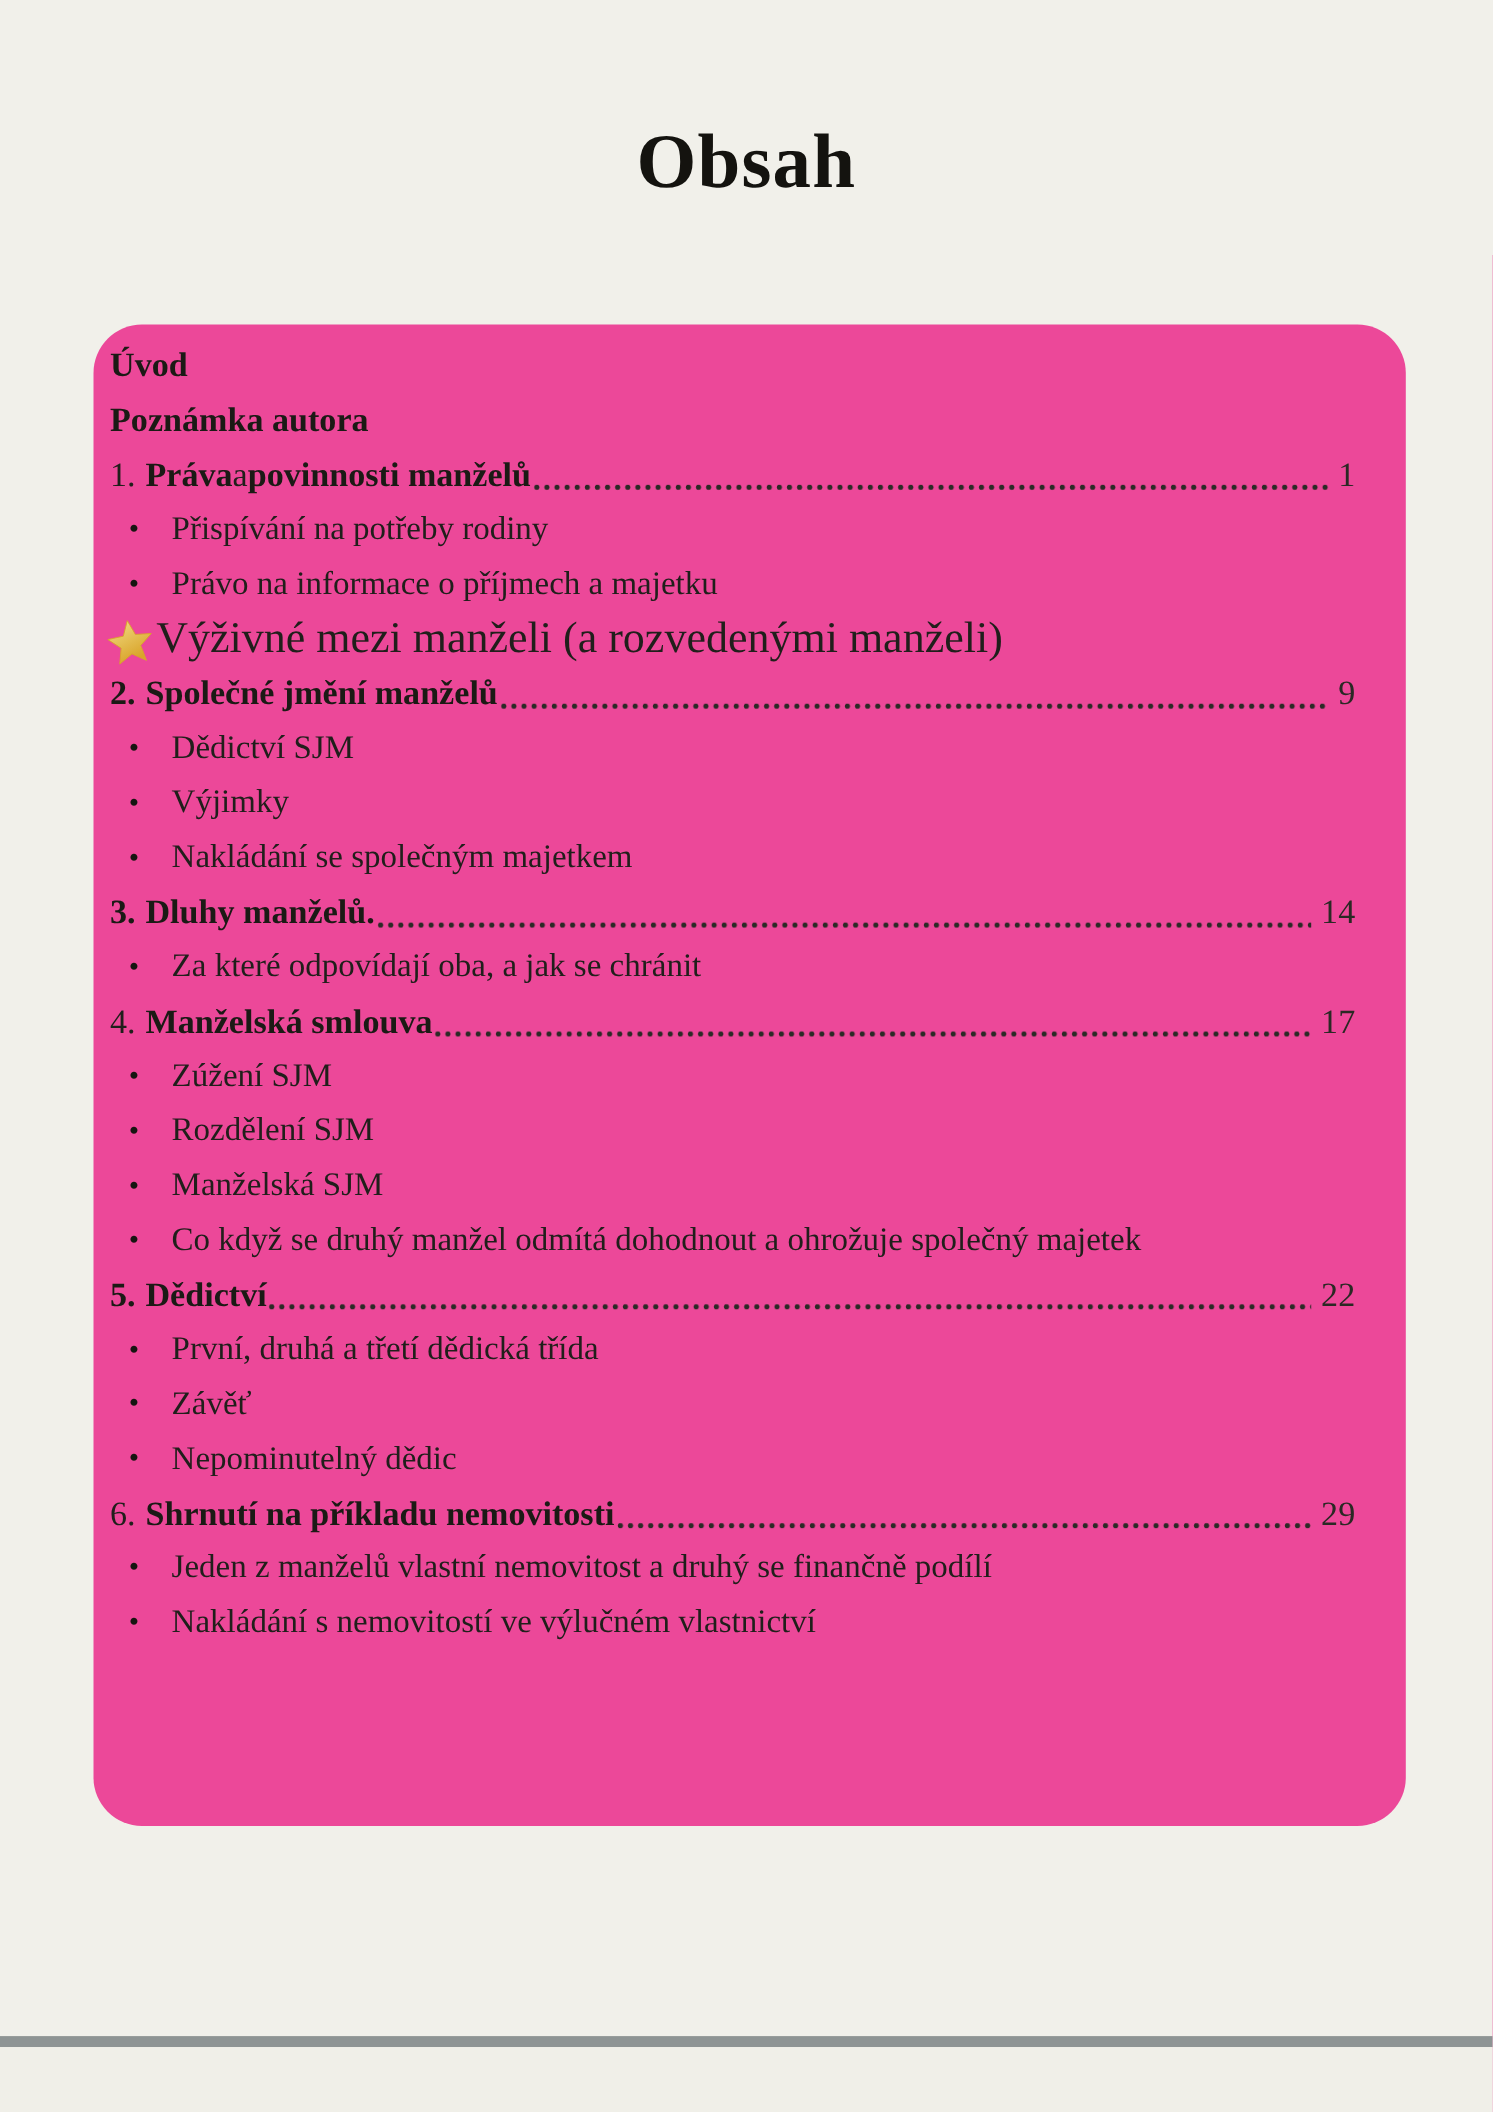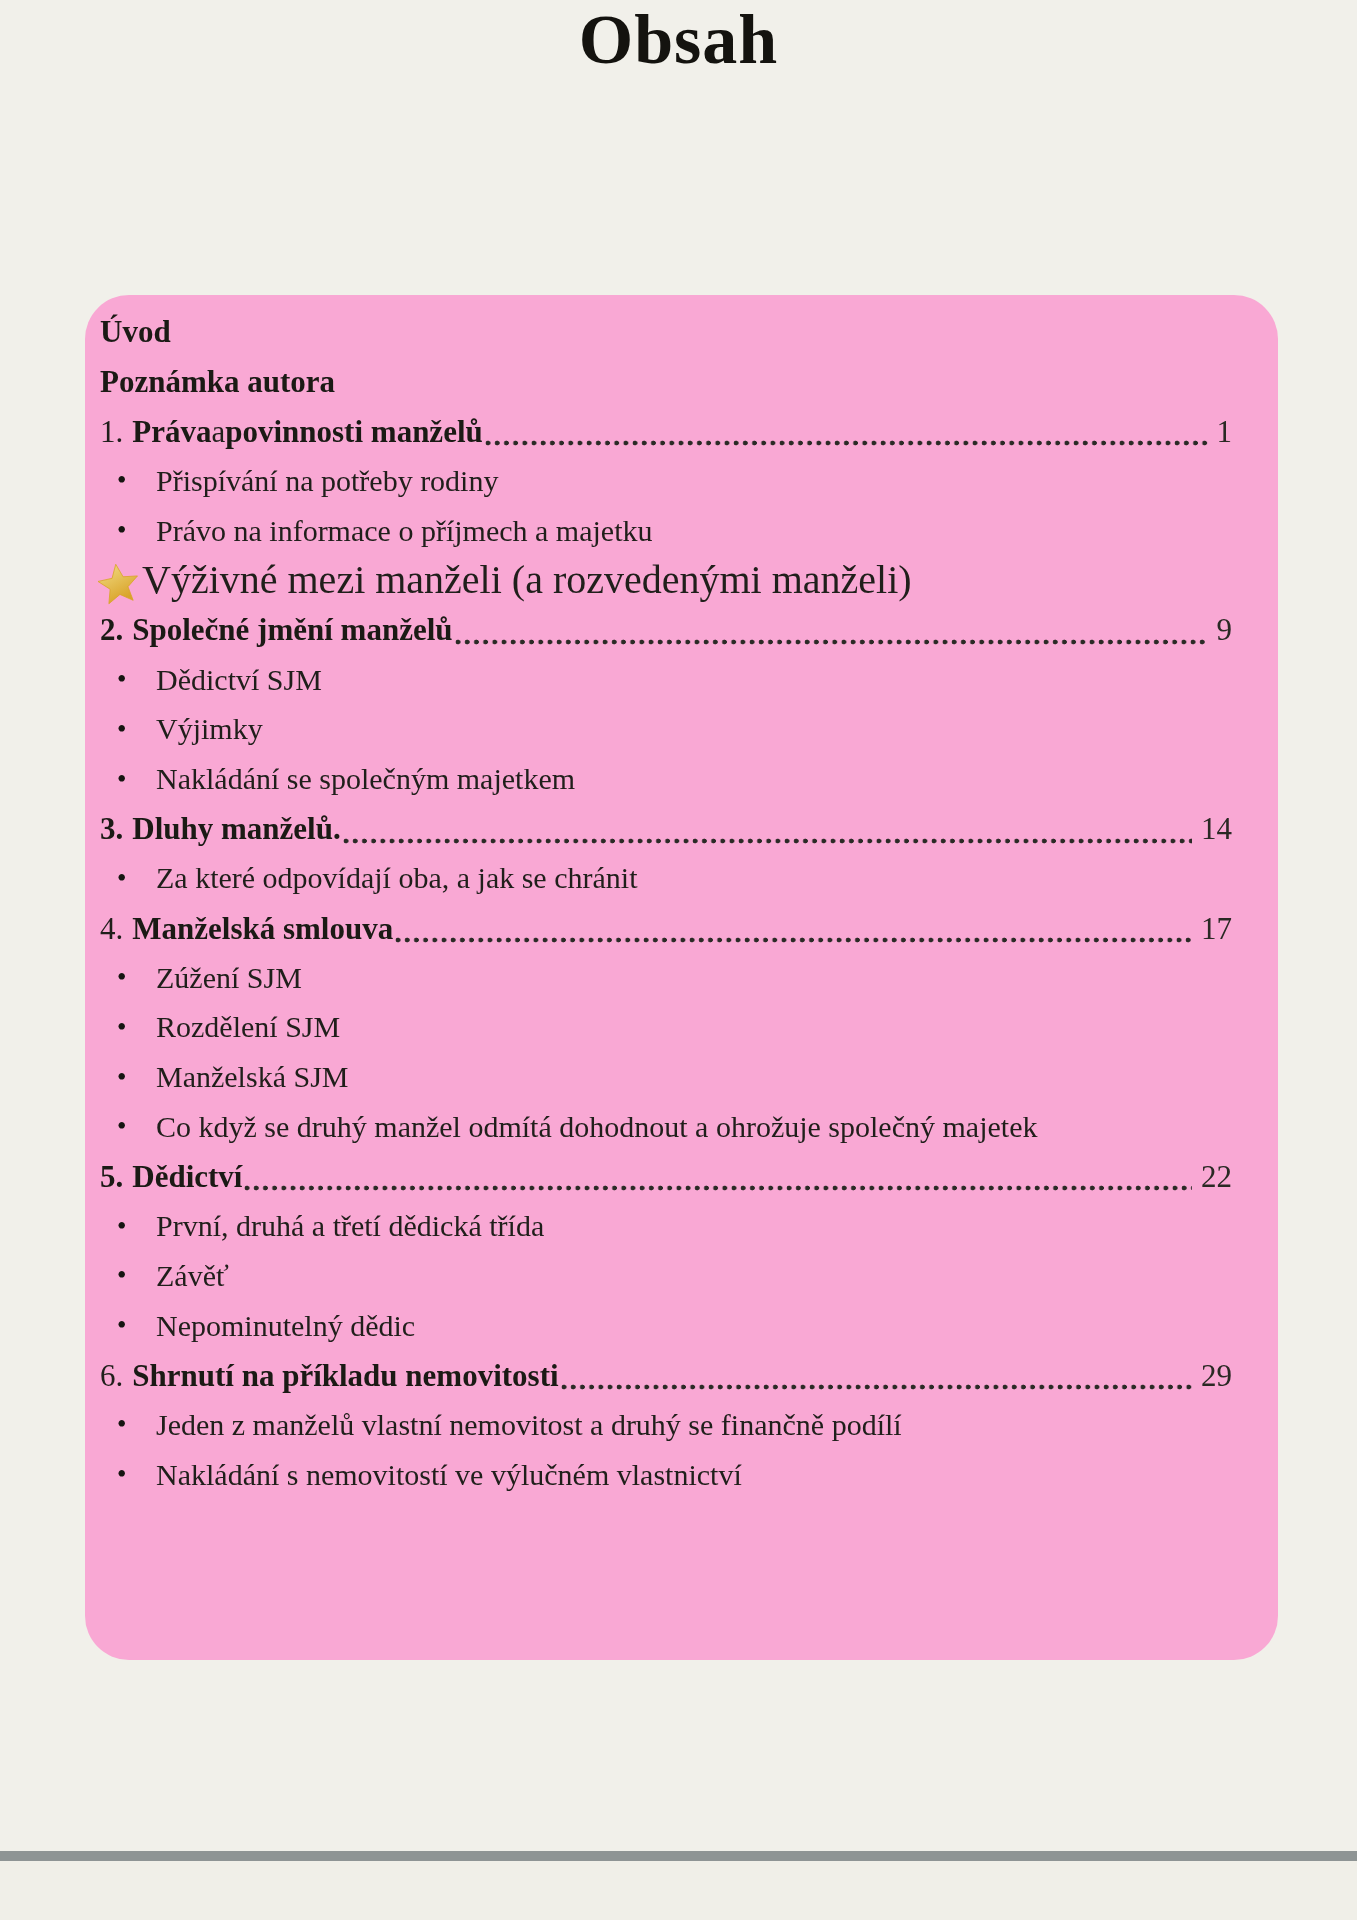--- a/index.html
+++ b/index.html
@@ -14,29 +14,30 @@
     color: #201f1b;
     position: relative;
     overflow: hidden;
   }
   .page-title {
     text-align: center;
     font-size: 70px;
     font-weight: 700;
     color: #14130f;
     margin: 0;
+    padding-top: 108px;
     letter-spacing: 1px;
   }
   .toc-box {
     position: absolute;
     left: 85px;
     top: 295px;
     width: 1193px;
     height: 1365px;
-    background: #f9a8d4;
+    background: #ec4899;
     border-radius: 44px;
     box-sizing: border-box;
     padding: 12px 46px 0 15px;
   }
   .toc-row {
     height: 49.7px;
     display: flex;
     align-items: center;
     font-size: 31px;
     line-height: 1;

